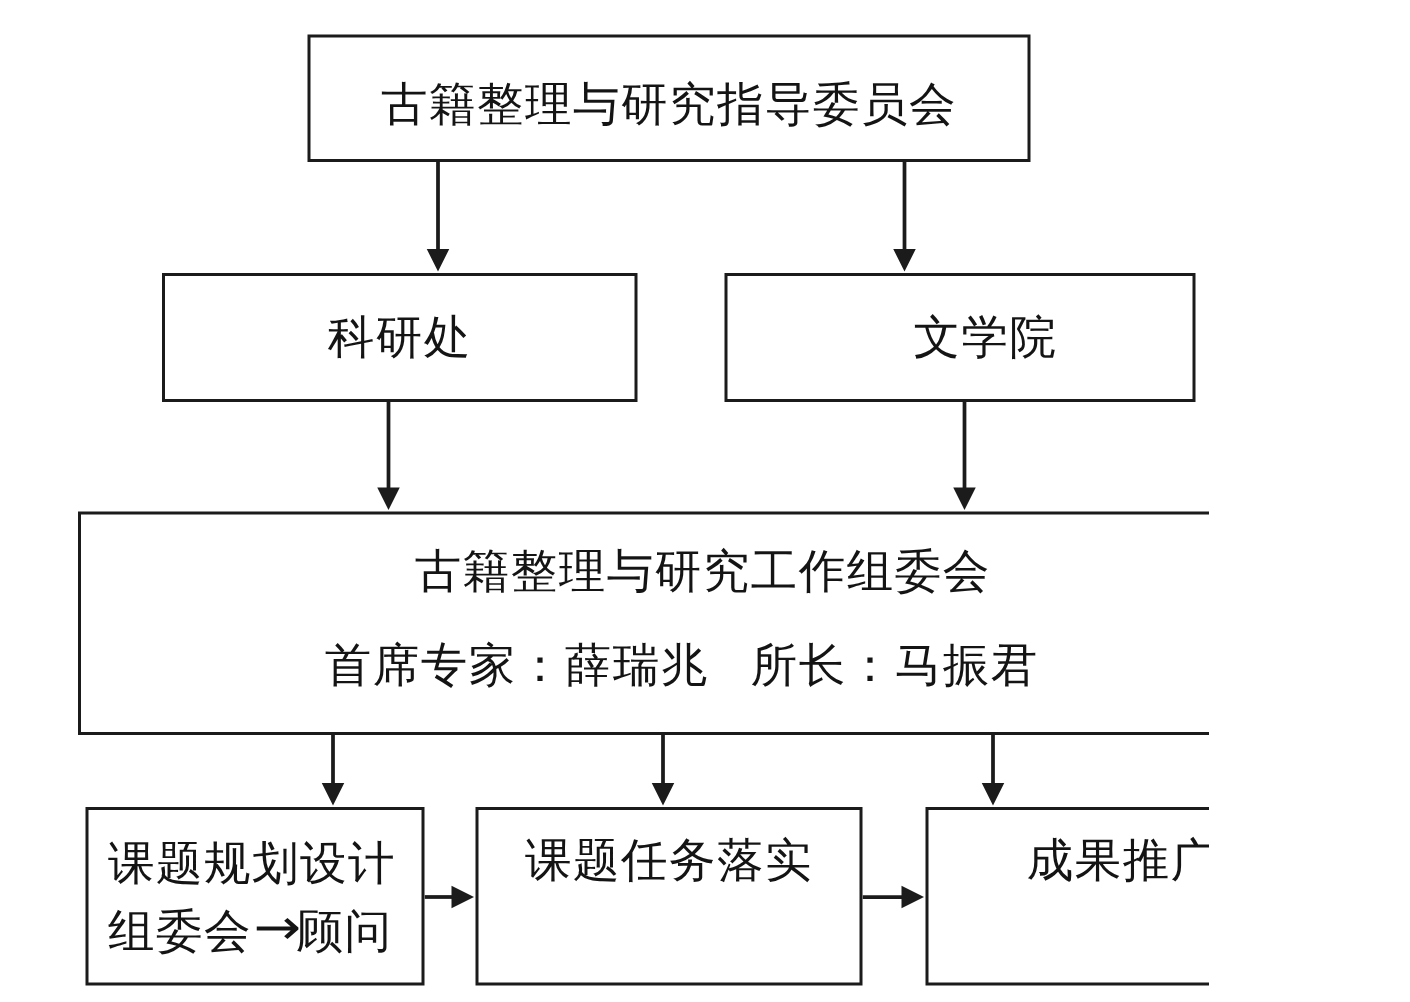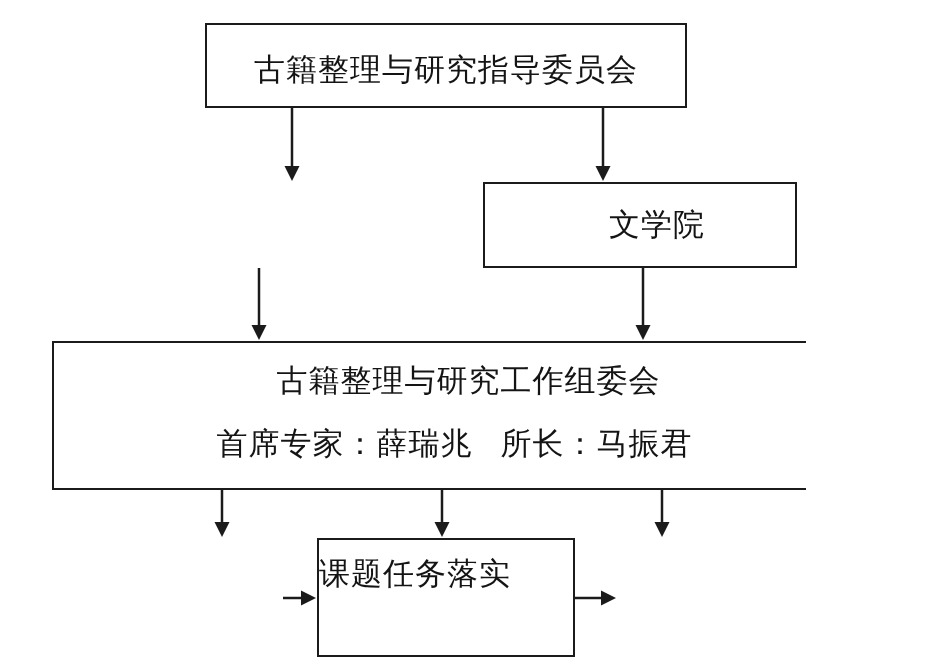--- a/index.html
+++ b/index.html
@@ -34,21 +34,21 @@
     line-height: 1.25;
     white-space: nowrap;
   }
   .node.center-both {
     display: flex;
     align-items: center;
     justify-content: center;
   }
   .node.top-center {
     display: flex;
-    justify-content: flex-start;
+    justify-content: center;
     padding-top: 15px;
   }
   
   .n-steering   { left: 205px; top: 23px;  width: 482px; height: 85px; padding-top: 10px; }
   .n-research   { left: 108px; top: 182px; width: 317px; height: 86px; }
   .n-literature { left: 483px; top: 182px; width: 314px; height: 86px; padding-left: 34px; }
   .n-workgroup  { left: 52px;  top: 341px; width: 833px; height: 149px;
                   display: flex; flex-direction: column; align-items: center;
                   padding-top: 19px; }
   .wg-title     { display: block; }
@@ -106,29 +106,41 @@
     <g>
       <line x1="575" y1="598" x2="603" y2="598"></line>
       <polygon points="601,590.5 601,605.5 616,598"></polygon>
     </g>
   </svg>
 
   <div class="node n-steering center-both">
     <span>古籍整理与研究指导委员会</span>
   </div>
 
+  <div class="node n-research center-both">
+    <span>科研处</span>
+  </div>
   <div class="node n-literature center-both">
     <span>文学院</span>
   </div>
 
   <div class="node n-workgroup">
     <span class="wg-title">古籍整理与研究工作组委会</span>
     <span class="wg-members">
       <span class="member">首席专家：薛瑞兆</span>
       <span class="member member-mid">所长：马振君</span>
     </span>
   </div>
 
+  <div class="node n-planning">
+    <span class="pl-line">课题规划设计</span>
+    <span class="pl-line">
+      <span>组委会</span><span class="inline-arrow">→</span><span>顾问</span>
+    </span>
+  </div>
   <div class="node n-tasks top-center">
     <span>课题任务落实</span>
+  </div>
+  <div class="node n-results top-center">
+    <span>成果推广</span>
   </div>
 
 </div>
 
 </body></html>

